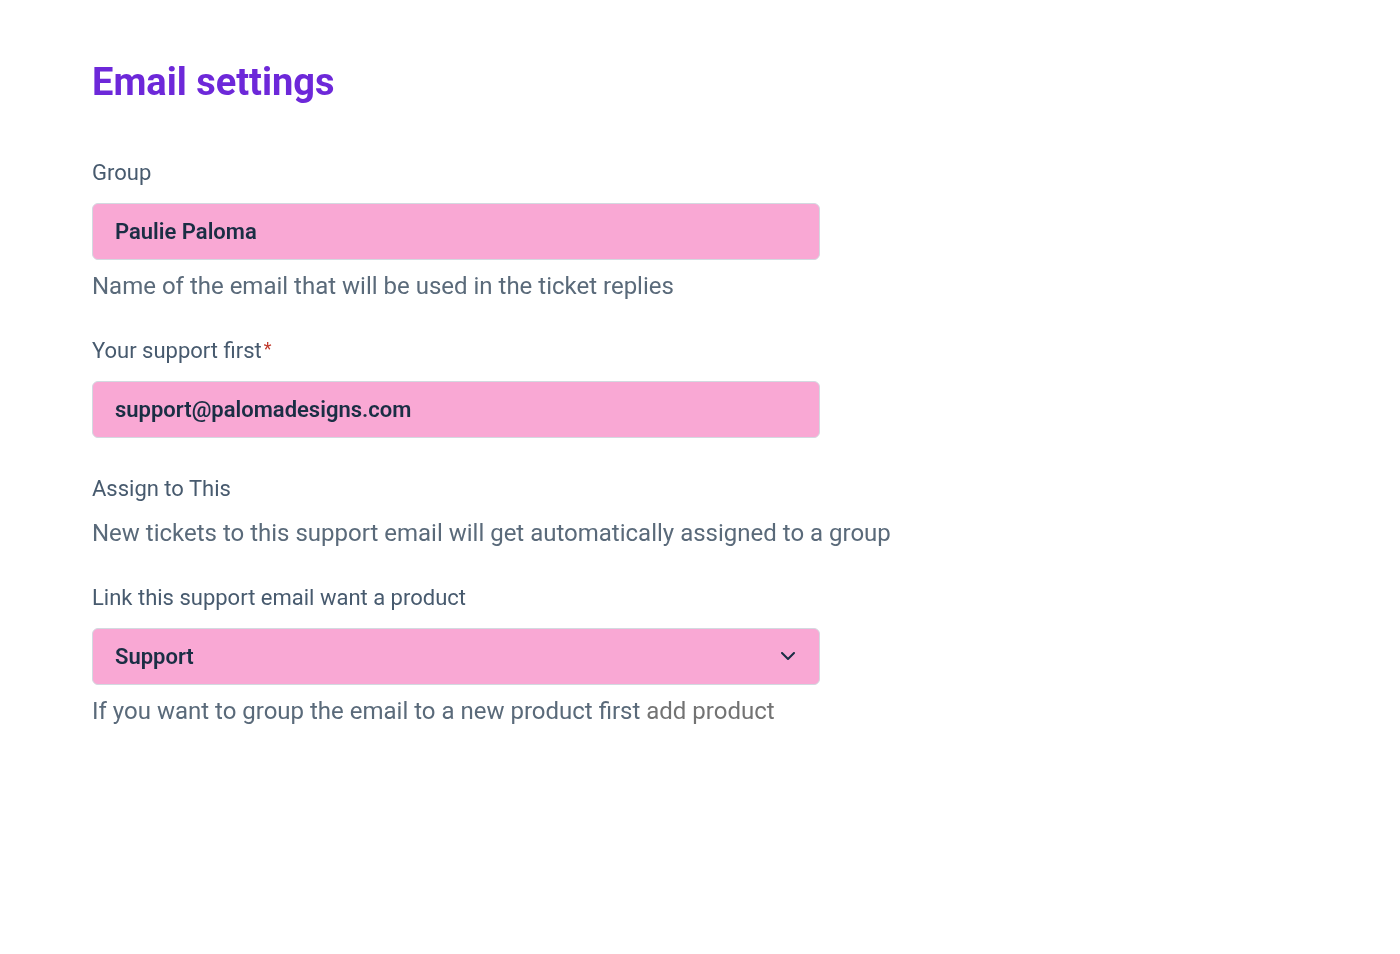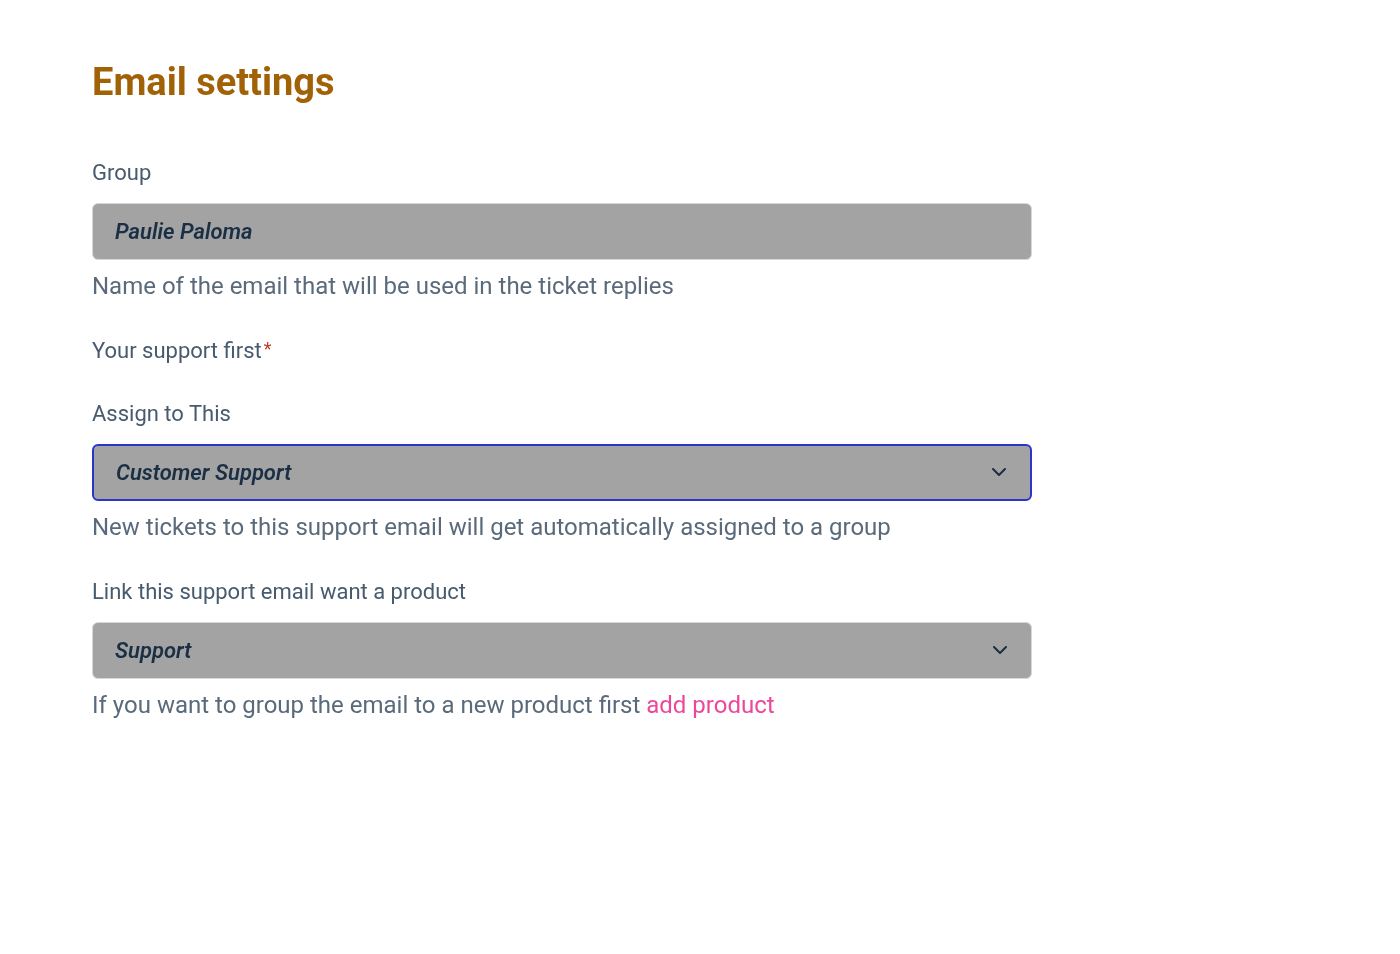--- a/index.html
+++ b/index.html
@@ -10,21 +10,21 @@
     
     body {
       font-family: -apple-system, BlinkMacSystemFont, "Segoe UI", Roboto, Helvetica, Arial, sans-serif;
       background: #ffffff;
       padding: 60px 92px;
     }
     
     .page-title {
       font-size: 38px;
       font-weight: 700;
-      color: #a16207;
+      color: #6d28d9;
       margin-bottom: 56px;
     }
     
     .form-group {
       margin-bottom: 38px;
     }
     
     .field-label {
       display: block;
       font-size: 22px;
@@ -34,32 +34,31 @@
     }
     
     .required-asterisk {
       color: #c0392b;
       font-size: 18px;
       vertical-align: top;
       margin-left: 2px;
     }
     
     .text-input, .select-container {
-      width: 940px;
+      width: 728px;
       height: 57px;
       padding: 0 22px;
       font-size: 22px;
       font-weight: 600;
       color: #1a2e44;
-      background: #a3a3a3;
+      background: #f9a8d4;
       border: 1px solid #d3d9e0;
       border-radius: 6px;
       outline: none;
       font-family: inherit;
-      font-style: italic;
     }
     
     .select-container {
       display: flex;
       align-items: center;
       justify-content: space-between;
       cursor: pointer;
     }
     
     .select-container.active {
@@ -86,52 +85,45 @@
     }
     
     .help-text {
       font-size: 24px;
       color: #5a6a7a;
       margin-top: 12px;
       font-weight: 400;
     }
     
     .link {
-      color: #ec4899;
+      color: #737373;
       text-decoration: none;
       cursor: pointer;
     }
   </style>
 </head>
 <body>
 
 <h1 class="page-title">Email settings</h1>
 
 <div class="form-group">
   <label class="field-label">Group</label>
   <input type="text" class="text-input" value="Paulie Paloma" style="">
   <p class="help-text">Name of the email that will be used in the ticket replies</p>
 </div>
 
 <div class="form-group">
   <label class="field-label">
     <span>Your support first</span><span class="required-asterisk">*</span>
   </label>
+  <input type="text" class="text-input" value="support@palomadesigns.com" style="">
 </div>
 
 <div class="form-group">
   <label class="field-label">Assign to This</label>
-  <div class="select-container active">
-    <span class="select-value">Customer Support</span>
-    <span class="chevron-icon">
-      <svg viewBox="0 0 14 9" fill="none" xmlns="http://www.w3.org/2000/svg">
-        <path d="M1 1L7 7L13 1" stroke="#1a2e44" stroke-width="2" stroke-linecap="round" stroke-linejoin="round"></path>
-      </svg>
-    </span>
-  </div>
   <p class="help-text">New tickets to this support email will get automatically assigned to a group</p>
 </div>
 
 <div class="form-group">
   <label class="field-label">Link this support email want a product</label>
   <div class="select-container">
     <span class="select-value">Support</span>
     <span class="chevron-icon">
       <svg viewBox="0 0 14 9" fill="none" xmlns="http://www.w3.org/2000/svg">
         <path d="M1 1L7 7L13 1" stroke="#1a2e44" stroke-width="2" stroke-linecap="round" stroke-linejoin="round"></path>

